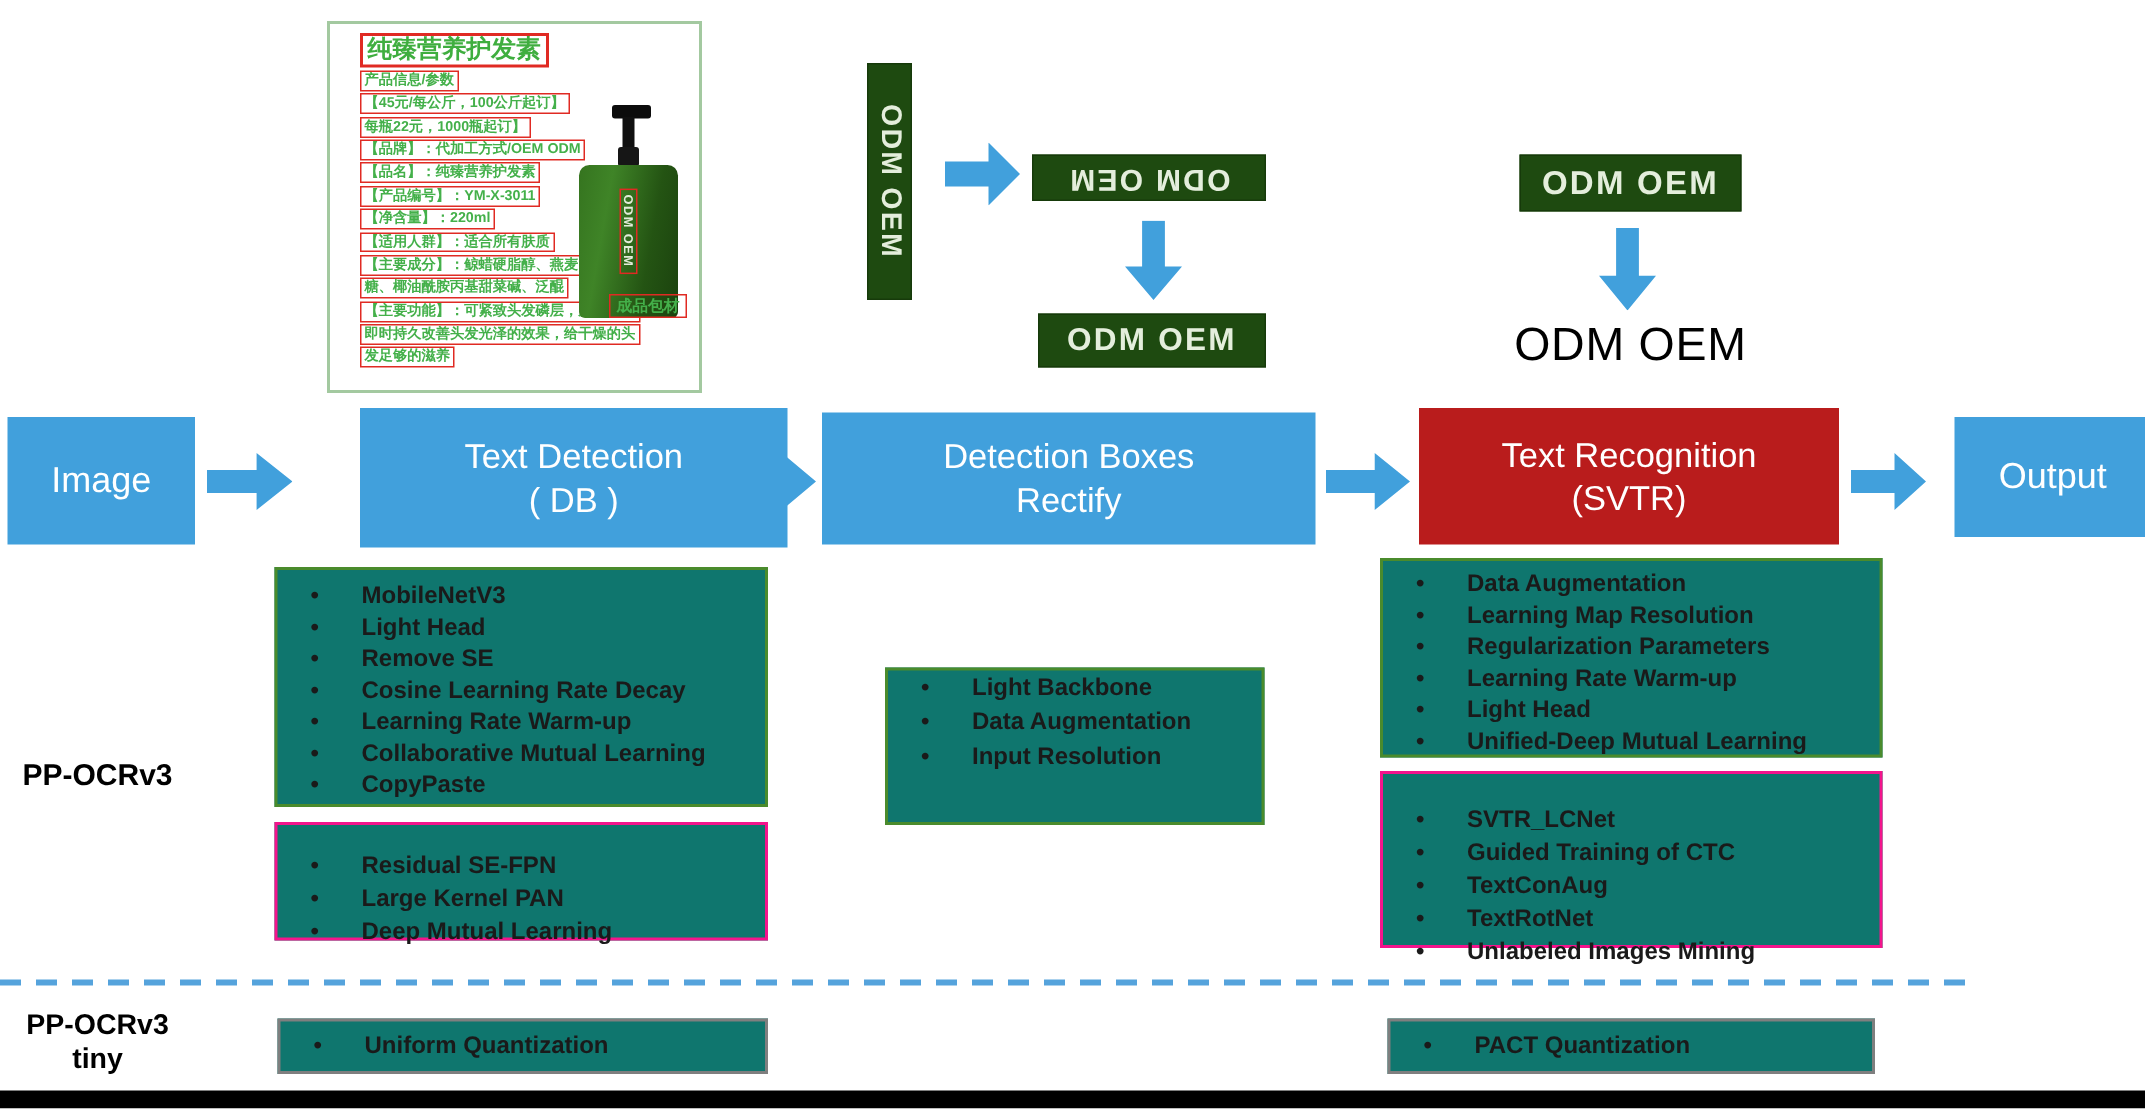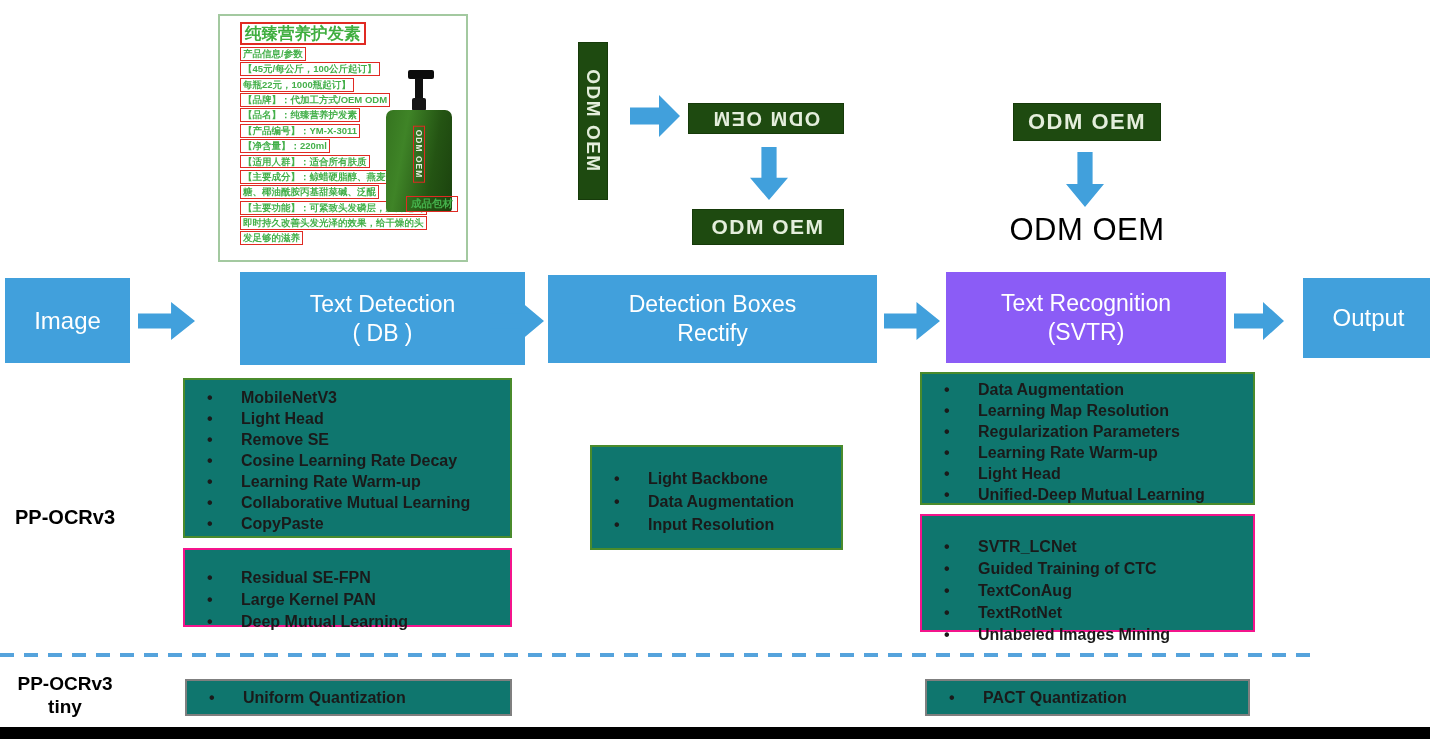--- a/index.html
+++ b/index.html
@@ -45,41 +45,41 @@
   .arr-f3 { left:884px; top:302px; width:56px; height:38px; }
   .arr-f4 { left:1234px; top:302px; width:50px; height:38px; }
 
   
   .stagebox { position:absolute; display:flex; flex-direction:column; align-items:center; justify-content:center; background:#41a0dc; color:#fff; text-align:center; line-height:1.25; }
   .stagebox .l1, .stagebox .l2, .stagebox .single { font-size:23px; font-weight:400; }
   .box-image { left:5px; top:278px; width:125px; height:85px; }
   .box-image .single { font-size:24px; }
   .box-det { left:200px; top:272px; width:285px; height:93px;margin-left:40px; }
   .box-rect { left:548px; top:275px; width:329px; height:88px; }
-  .box-rec { left:946px; top:272px; width:280px; height:91px; background:#8b5cf6; }
+  .box-rec { left:946px; top:272px; width:280px; height:91px; background:#b91c1c; }
   .box-out { left:1292px; top:278px; width:131px; height:80px;margin-left:11px; }
   .box-out .single { font-size:24px; }
 
   
   .stratbox { position:absolute; background:#0f766e; }
   .stratbox ul { list-style:none; }
   .stratbox li { position:relative; padding-left:56px; font-size:16px; font-weight:600; color:#1a1a1a; white-space:nowrap; }
   .stratbox li::before { content:'•'; position:absolute; left:22px; }
   .green { border:2.5px solid #4a8b2c; }
   .pink { border:2.5px solid #f4148c; }
   .gray { border:2px solid #7f7f7f; }
   .sb-det-green { left:183px; top:378px; width:329px; height:160px; }
   .sb-det-green li { line-height:21px; }
   .sb-det-green ul { padding-top:7px; }
   .sb-det-pink { left:183px; top:548px; width:329px; height:79px; }
   .sb-det-pink li { line-height:22px; }
   .sb-det-pink ul { padding-top:17px; }
   .sb-rect-green { left:590px; top:445px; width:253px; height:105px; }
   .sb-rect-green li { line-height:23px; }
-  .sb-rect-green ul { padding-top:20px; }
+  .sb-rect-green ul { }
   .sb-rec-green { left:920px; top:372px; width:335px; height:133px; }
   .sb-rec-green li { line-height:21px; }
   .sb-rec-green ul { padding-top:5px; }
   .sb-rec-pink { left:920px; top:514px; width:335px; height:118px; }
   .sb-rec-pink li { line-height:22px; }
   .sb-rec-pink ul { padding-top:20px; }
   .sb-tiny-det { left:185px; top:679px; width:327px; height:37px; display:flex; align-items:center; }
   .sb-tiny-rec { left:925px; top:679px; width:325px; height:37px; display:flex; align-items:center; }
   .sb-tiny-det ul, .sb-tiny-rec ul { width:100%; }
   .sb-tiny-det li, .sb-tiny-rec li { line-height:18px; }

